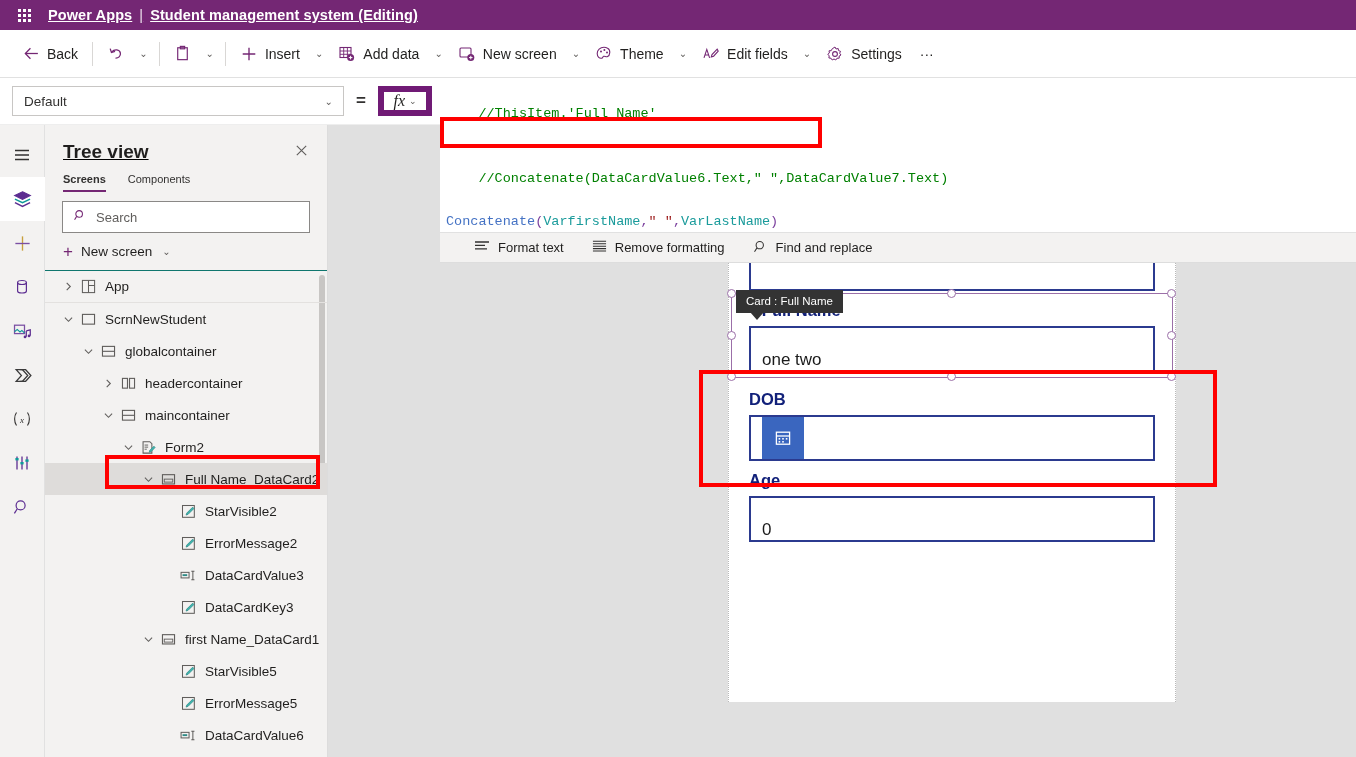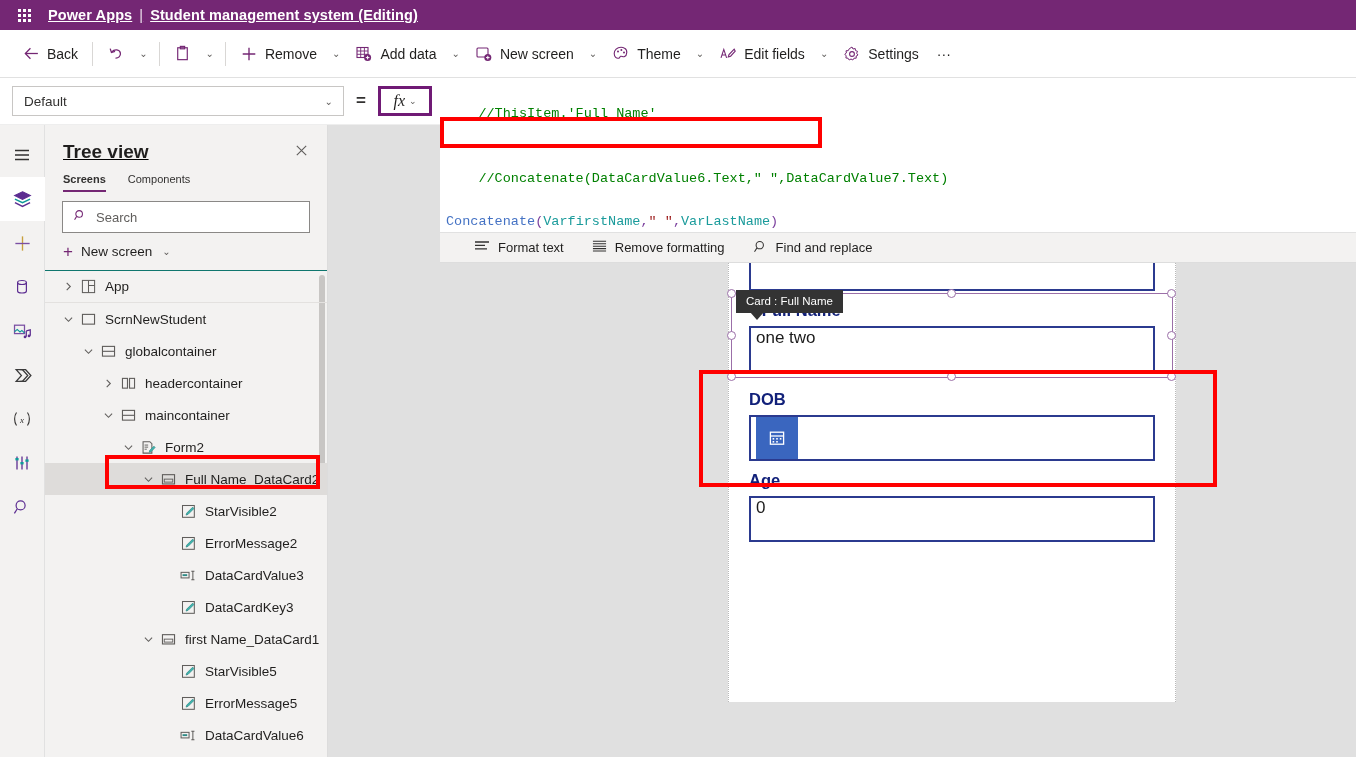--- a/index.html
+++ b/index.html
@@ -52,21 +52,21 @@
     border-bottom: 1px solid #eeeeee;
   }
   .propsel {
     width: 332px; height: 30px; border: 1px solid #c8c6c4; background: #fff;
     display: flex; align-items: center; justify-content: space-between;
     padding: 0 10px 0 11px; font-size: 13.5px; color: #323130;
   }
   .propsel .cv { font-size: 10px; color: #605e5c; }
   .eq { width: 34px; text-align: center; font-size: 17px; color: #323130; font-weight: 600; }
   .fxbtn {
-    width: 54px; height: 30px; border: 3px solid #701a75; background: #fff;
+    width: 54px; height: 30px; border: 6px solid #701a75; background: #fff;
     display: flex; align-items: center; justify-content: center; gap: 4px;
     font-style: italic; font-family: "Liberation Serif", serif;
     font-size: 16px; color: #201f1e;
   }
   .fxbtn .cv { font-size: 9px; font-style: normal; color: #605e5c;
                font-family: "Liberation Sans", sans-serif; }
 
   
   .body { display: flex; height: calc(757px - 30px - 48px - 47px); }
 
@@ -148,21 +148,21 @@
   .phone-top { height: 4px; background: #8e44ad; }
 
   .fieldblk { padding: 0 20px; }
   .flabel {
     font-size: 16.5px; font-weight: bold; color: #12217a;
     padding: 10px 0 6px 0; display: flex; align-items: baseline; gap: 7px;
   }
   .flabel .star { color: #000; font-weight: normal; font-size: 15px; }
   .finput {
     height: 46px; border: 2px solid #2b3a8f; background: #fff;
-    display: flex; align-items: flex-start; padding: 0 4px 0 5px;
+    display: flex; align-items: flex-end; padding: 0 4px 0 11px;
     font-size: 17px; color: #1b1b1b;
   }
   .finput.gray { color: #767676; }
   .finput.withbtn { padding-right: 0; }
   .finput .val { flex: 1; }
   .datebtn {
     width: 42px; height: 42px; background: #3a66bf;
     display: flex; align-items: center; justify-content: center;
     flex: 0 0 42px; margin-right: 0px;
   }
@@ -269,21 +269,21 @@
     </span>
   </div>
   <div class="chev">⌄</div>
   <div class="divider"></div>
   <div class="cmd">
     <span class="gl">
       <svg width="18" height="18" viewBox="0 0 16 16">
           <path d="M8 2.4 V13.6 M2.4 8 H13.6" stroke="#742774" stroke-width="1.2"></path>
         </svg>
     </span>
-    <span>Remove</span>
+    <span>Insert</span>
   </div>
   <div class="chev">⌄</div>
   <div class="cmd">
     <span class="gl">
       <svg width="18" height="18" viewBox="0 0 18 18">
           <rect x="2" y="2.5" width="11" height="10" fill="none" stroke="#742774" stroke-width="1.1"></rect>
           <path d="M2 6 H13 M2 9.3 H13 M5.7 2.5 V12.5 M9.4 2.5 V12.5" stroke="#742774" stroke-width=".9"></path>
           <circle cx="12.6" cy="12.6" r="3.5" fill="#742774"></circle>
           <path d="M12.6 10.8 V14.4 M10.8 12.6 H14.4" stroke="#fff" stroke-width="1"></path>
         </svg>

